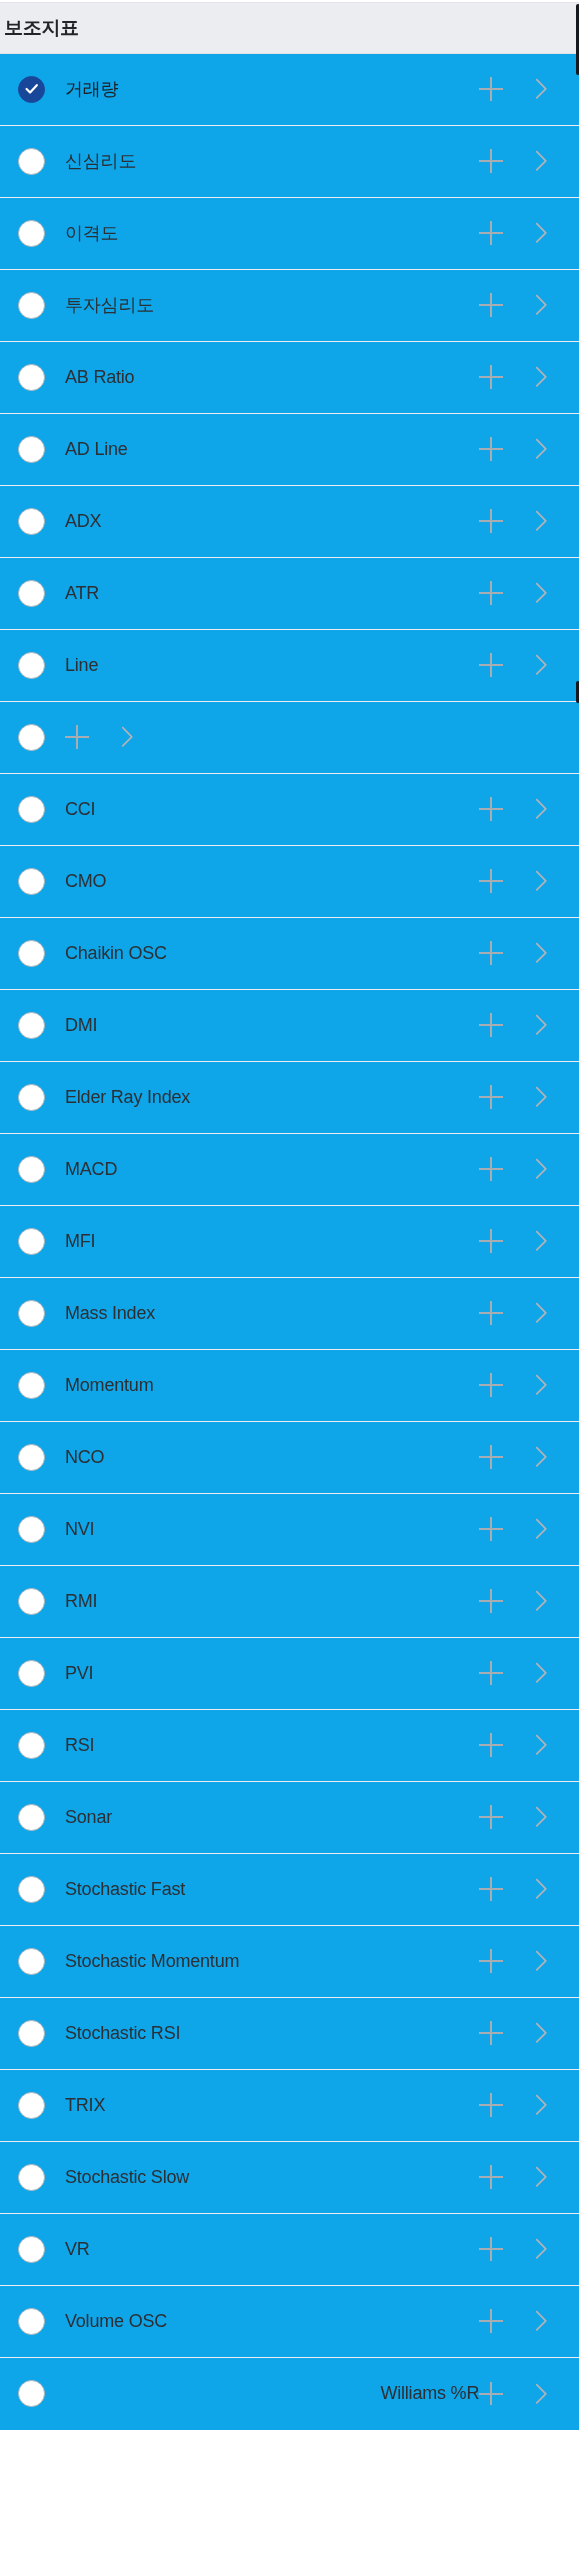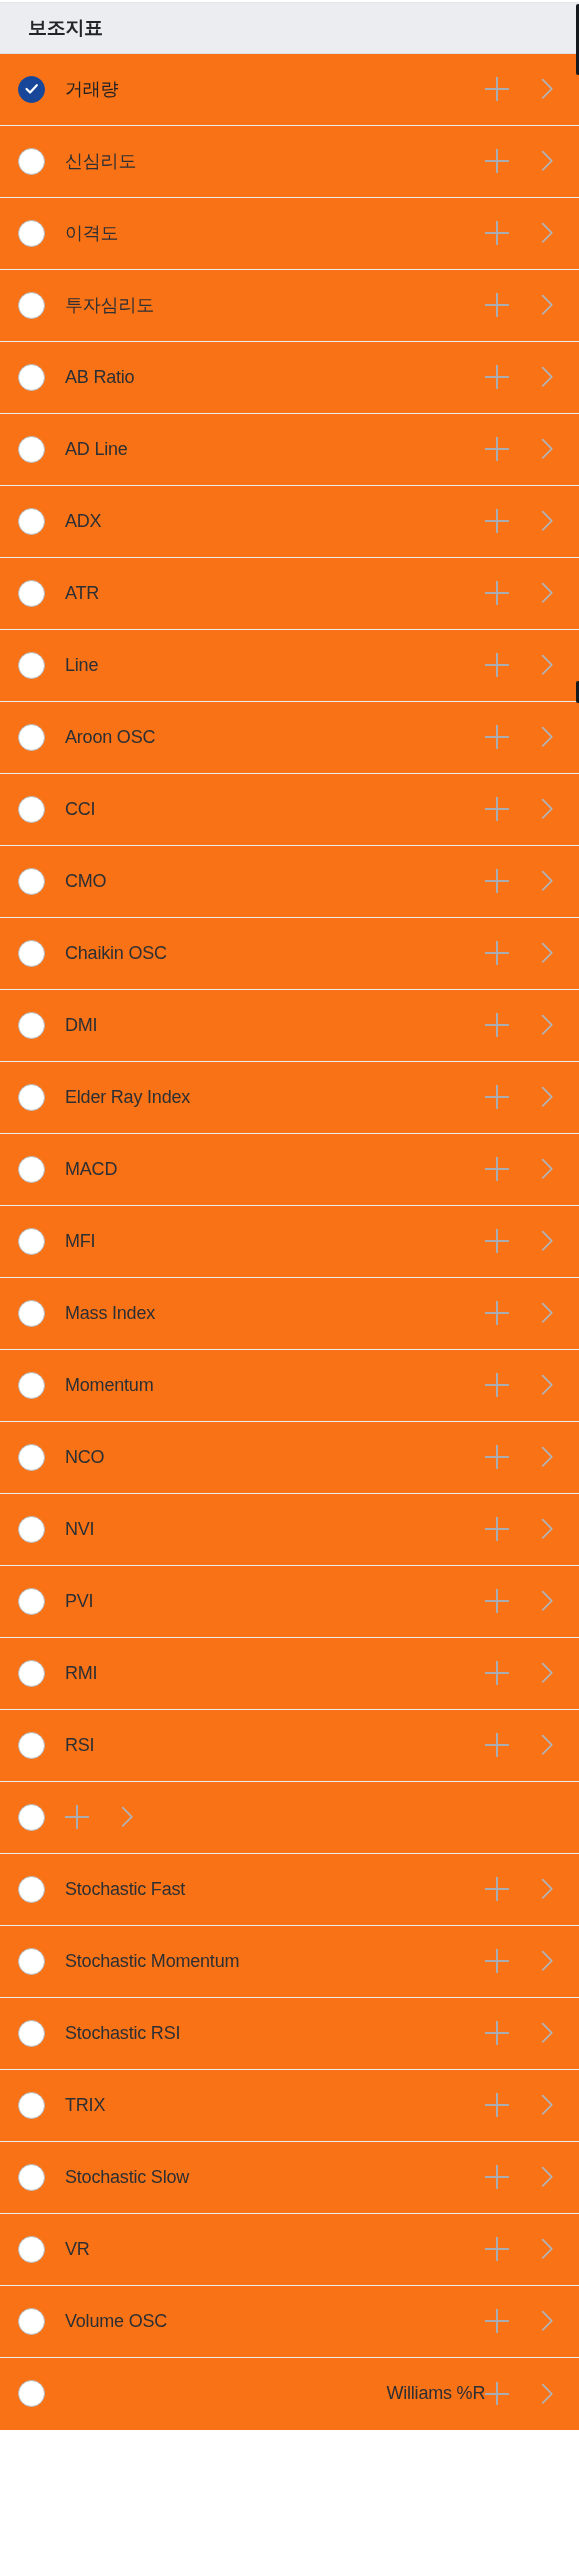--- a/index.html
+++ b/index.html
@@ -21,42 +21,42 @@
     background:#ffffff;
     border-bottom:0.9px solid #e3e5ea;
   }
 
   
   .section-header{
     height:51px;
     background:#ecedf1;
     display:flex;
     align-items:center;
-    padding-left:28px;
+    padding-left:4px;
     border-bottom:0.9px solid #dfe1e6;
   }
   .section-header .title{
     font-size:19px;
     font-weight:700;
     color:#222528;
     letter-spacing:-0.3px;
   }
 
   
   .list{ display:block; }
 
   .row{
     position:relative;
     height:72px;
     display:flex;
     align-items:center;
-    background:#f97316;
+    background:#0ea5e9;
     border-bottom:0.9px solid #ededf0;
     padding-left:18px;
-    padding-right:13px;
+    padding-right:19px;
   }
   .row:last-child{ border-bottom:none;text-align:right; }
 
   
   .toggle{
     flex:0 0 auto;
     width:27px; height:27px;
     border-radius:50%;
     display:flex;
     align-items:center;
@@ -258,21 +258,20 @@
           <span class="icon-plus"></span>
           <span class="icon-chevron">
             <svg viewBox="0 0 16 26" fill="none" stroke="#b0b3b8" stroke-width="1.9" stroke-linecap="round" stroke-linejoin="round">
               <polyline points="3,3 13,13 3,23"></polyline>
             </svg>
           </span>
         </span>
       </div>
       <div class="row">
         <span class="toggle off"></span>
-        <span class="row-label">Aroon OSC</span>
         <span class="actions">
           <span class="icon-plus"></span>
           <span class="icon-chevron">
             <svg viewBox="0 0 16 26" fill="none" stroke="#b0b3b8" stroke-width="1.9" stroke-linecap="round" stroke-linejoin="round">
               <polyline points="3,3 13,13 3,23"></polyline>
             </svg>
           </span>
         </span>
       </div>
       <div class="row">
@@ -402,56 +401,57 @@
           <span class="icon-plus"></span>
           <span class="icon-chevron">
             <svg viewBox="0 0 16 26" fill="none" stroke="#b0b3b8" stroke-width="1.9" stroke-linecap="round" stroke-linejoin="round">
               <polyline points="3,3 13,13 3,23"></polyline>
             </svg>
           </span>
         </span>
       </div>
       <div class="row">
         <span class="toggle off"></span>
+        <span class="row-label">RMI</span>
+        <span class="actions">
+          <span class="icon-plus"></span>
+          <span class="icon-chevron">
+            <svg viewBox="0 0 16 26" fill="none" stroke="#b0b3b8" stroke-width="1.9" stroke-linecap="round" stroke-linejoin="round">
+              <polyline points="3,3 13,13 3,23"></polyline>
+            </svg>
+          </span>
+        </span>
+      </div>
+      <div class="row">
+        <span class="toggle off"></span>
         <span class="row-label">PVI</span>
         <span class="actions">
           <span class="icon-plus"></span>
           <span class="icon-chevron">
             <svg viewBox="0 0 16 26" fill="none" stroke="#b0b3b8" stroke-width="1.9" stroke-linecap="round" stroke-linejoin="round">
               <polyline points="3,3 13,13 3,23"></polyline>
             </svg>
           </span>
         </span>
       </div>
       <div class="row">
         <span class="toggle off"></span>
-        <span class="row-label">RMI</span>
-        <span class="actions">
-          <span class="icon-plus"></span>
-          <span class="icon-chevron">
-            <svg viewBox="0 0 16 26" fill="none" stroke="#b0b3b8" stroke-width="1.9" stroke-linecap="round" stroke-linejoin="round">
-              <polyline points="3,3 13,13 3,23"></polyline>
-            </svg>
-          </span>
-        </span>
-      </div>
-      <div class="row">
-        <span class="toggle off"></span>
         <span class="row-label">RSI</span>
         <span class="actions">
           <span class="icon-plus"></span>
           <span class="icon-chevron">
             <svg viewBox="0 0 16 26" fill="none" stroke="#b0b3b8" stroke-width="1.9" stroke-linecap="round" stroke-linejoin="round">
               <polyline points="3,3 13,13 3,23"></polyline>
             </svg>
           </span>
         </span>
       </div>
       <div class="row">
         <span class="toggle off"></span>
+        <span class="row-label">Sonar</span>
         <span class="actions">
           <span class="icon-plus"></span>
           <span class="icon-chevron">
             <svg viewBox="0 0 16 26" fill="none" stroke="#b0b3b8" stroke-width="1.9" stroke-linecap="round" stroke-linejoin="round">
               <polyline points="3,3 13,13 3,23"></polyline>
             </svg>
           </span>
         </span>
       </div>
       <div class="row">

